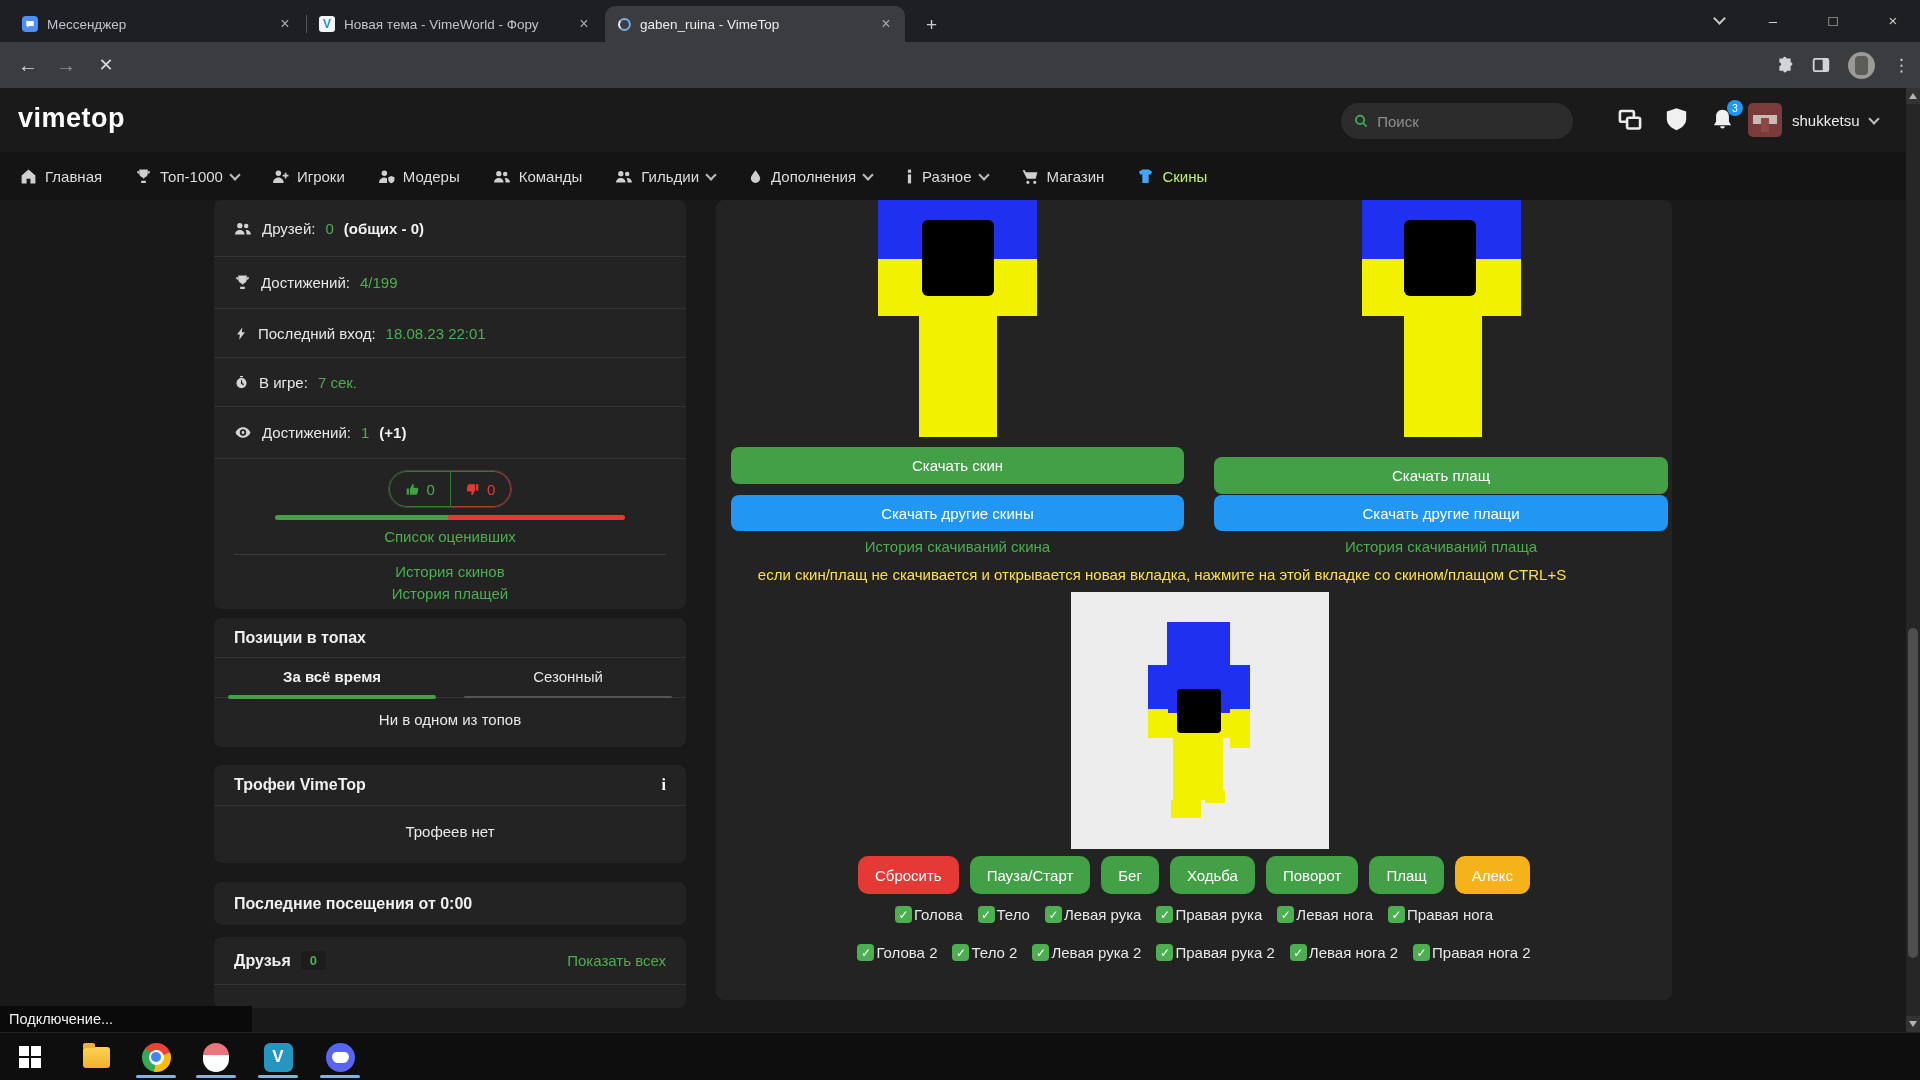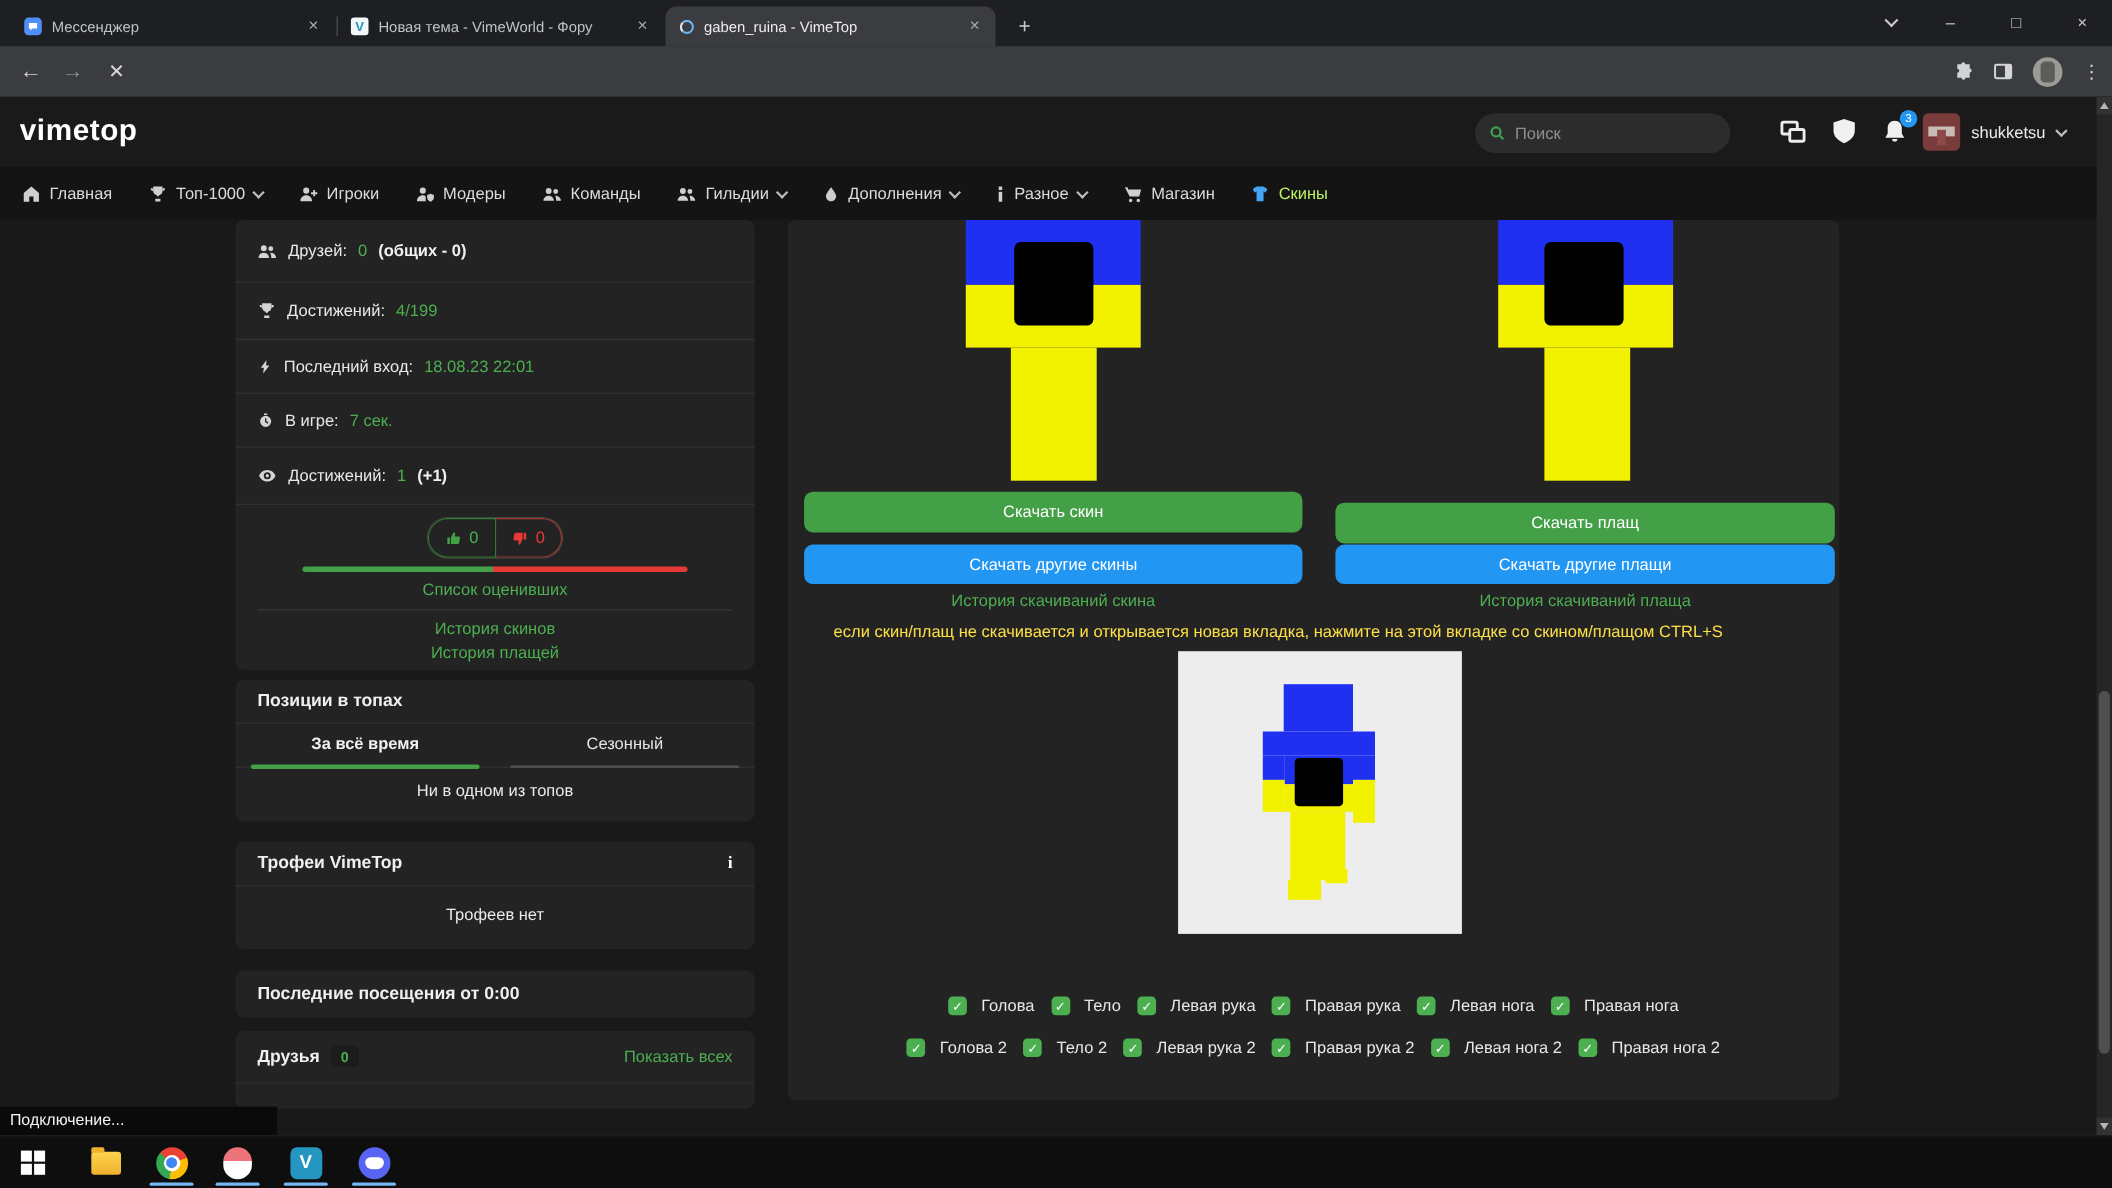--- a/index.html
+++ b/index.html
@@ -92,21 +92,21 @@
   .note{position:absolute;left:0;top:366px;width:892px;text-align:center;font-size:15px;color:#fde047}
 
   .viewer{position:absolute;left:355px;top:392px;width:258px;height:257px;background:#ededed}
   .vf{position:absolute}
 
   .vrow{position:absolute;left:0;top:656px;width:100%;display:flex;justify-content:center;gap:11px}
   .vbtn{height:38px;border-radius:10px;padding:0 17px;display:flex;align-items:center;justify-content:center;color:#fff;font-size:15px}
   .vbtn.red{background:#e53935}.vbtn.green{background:#43a047}.vbtn.amber{background:#f6b21b}
 
   .cbrow{position:absolute;left:0;width:100%;display:flex;justify-content:center;gap:15px}
-  .cbi{display:flex;align-items:center;gap:13px;font-size:15px;color:#e8e8e8;white-space:nowrap}
+  .cbi{display:flex;align-items:center;gap:2px;font-size:15px;color:#e8e8e8;white-space:nowrap}
   .cb{width:17px;height:17px;border-radius:4px;background:#4caf50;color:#fff;display:flex;align-items:center;justify-content:center;font-size:12px}
   .cb::after{content:"✓"}
 
   
   .sbar{position:absolute;right:0;top:88px;width:14px;height:944px;background:#262626}
   .sarr{position:absolute;left:0;width:14px;height:16px;background:#333;display:flex;align-items:center;justify-content:center}
   .tri-u{width:0;height:0;border-left:4px solid transparent;border-right:4px solid transparent;border-bottom:6px solid #b5b5b5}
   .tri-d{width:0;height:0;border-left:4px solid transparent;border-right:4px solid transparent;border-top:6px solid #b5b5b5}
   .sthumb{position:absolute;left:2px;top:540px;width:10px;height:330px;border-radius:5px;background:#4f4f4f}
 
@@ -433,20 +433,29 @@
     <div class="vf" style="left:159px;top:95px;width:20px;height:22px;background:#2030f0"></div>
     <div class="vf" style="left:159px;top:117px;width:20px;height:39px;background:#f2f200"></div>
     <div class="vf" style="left:97px;top:95px;width:62px;height:26px;background:#2030f0"></div>
     <div class="vf" style="left:97px;top:121px;width:62px;height:25px;background:#f2f200"></div>
     <div class="vf" style="left:106px;top:97px;width:44px;height:44px;background:#000;border-radius:4px"></div>
     <div class="vf" style="left:102px;top:146px;width:50px;height:62px;background:#f2f200"></div>
     <div class="vf" style="left:100px;top:208px;width:30px;height:18px;background:#f2f200"></div>
     <div class="vf" style="left:134px;top:198px;width:20px;height:13px;background:#f2f200"></div>
   </div>
 
+  <div class="vrow">
+    <div class="vbtn red">Сбросить</div>
+    <div class="vbtn green">Пауза/Старт</div>
+    <div class="vbtn green">Бег</div>
+    <div class="vbtn green">Ходьба</div>
+    <div class="vbtn green">Поворот</div>
+    <div class="vbtn green">Плащ</div>
+    <div class="vbtn amber">Алекс</div>
+  </div>
 
   <div class="cbrow" style="top:706px">
     <label class="cbi">
         <span class="cb"></span>
         <span>Голова</span>
       </label>
     <label class="cbi">
         <span class="cb"></span>
         <span>Тело</span>
       </label>

